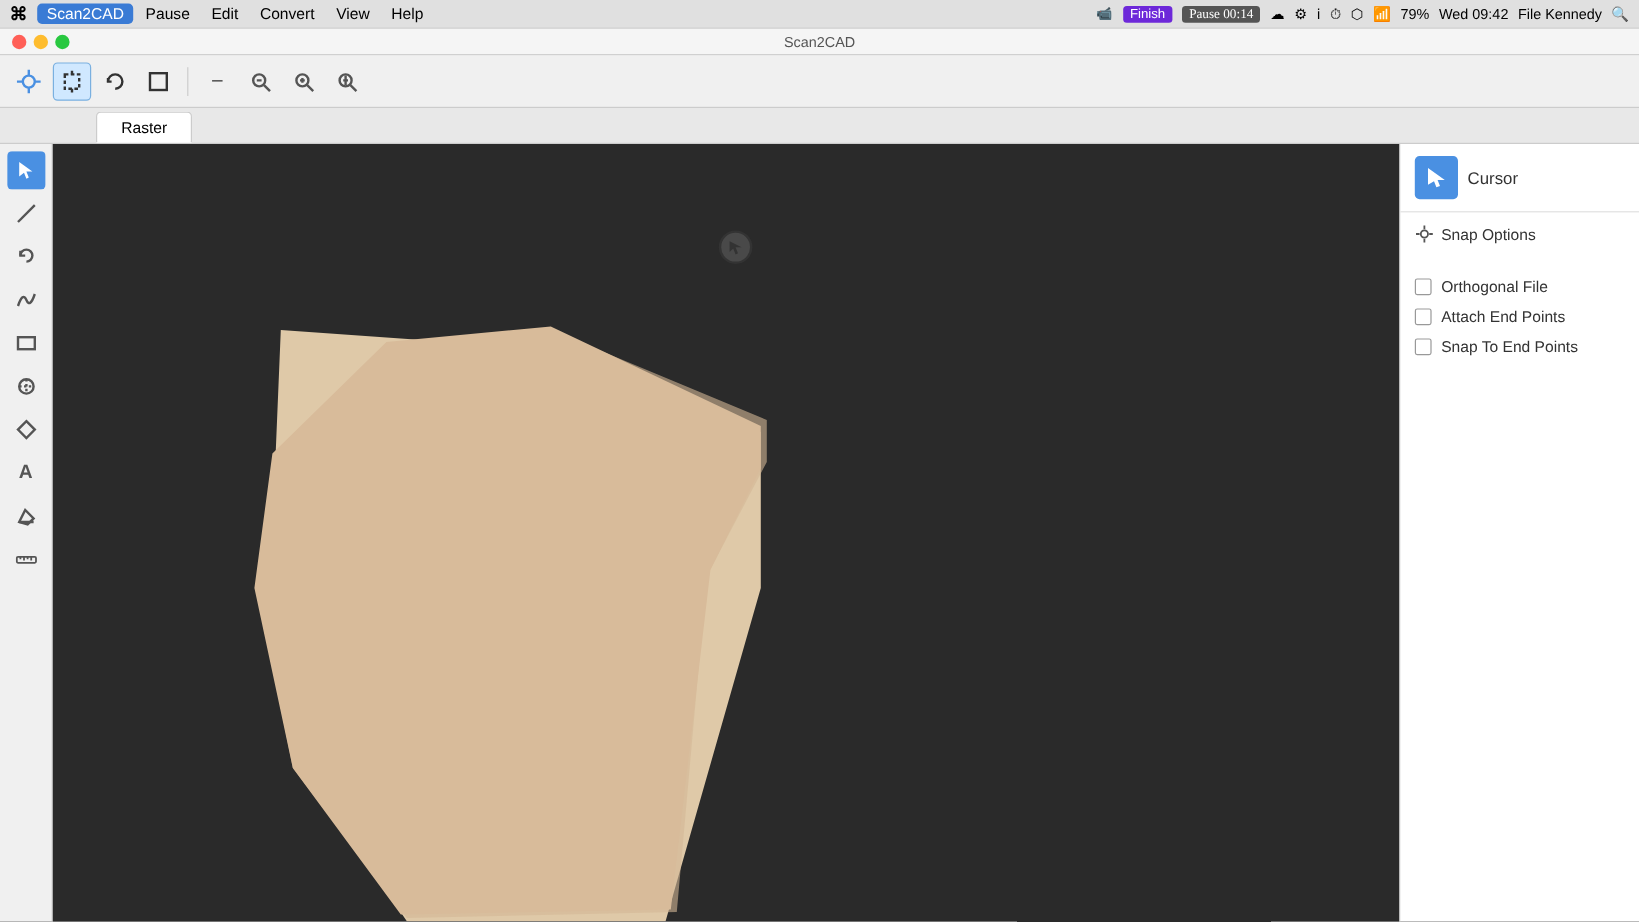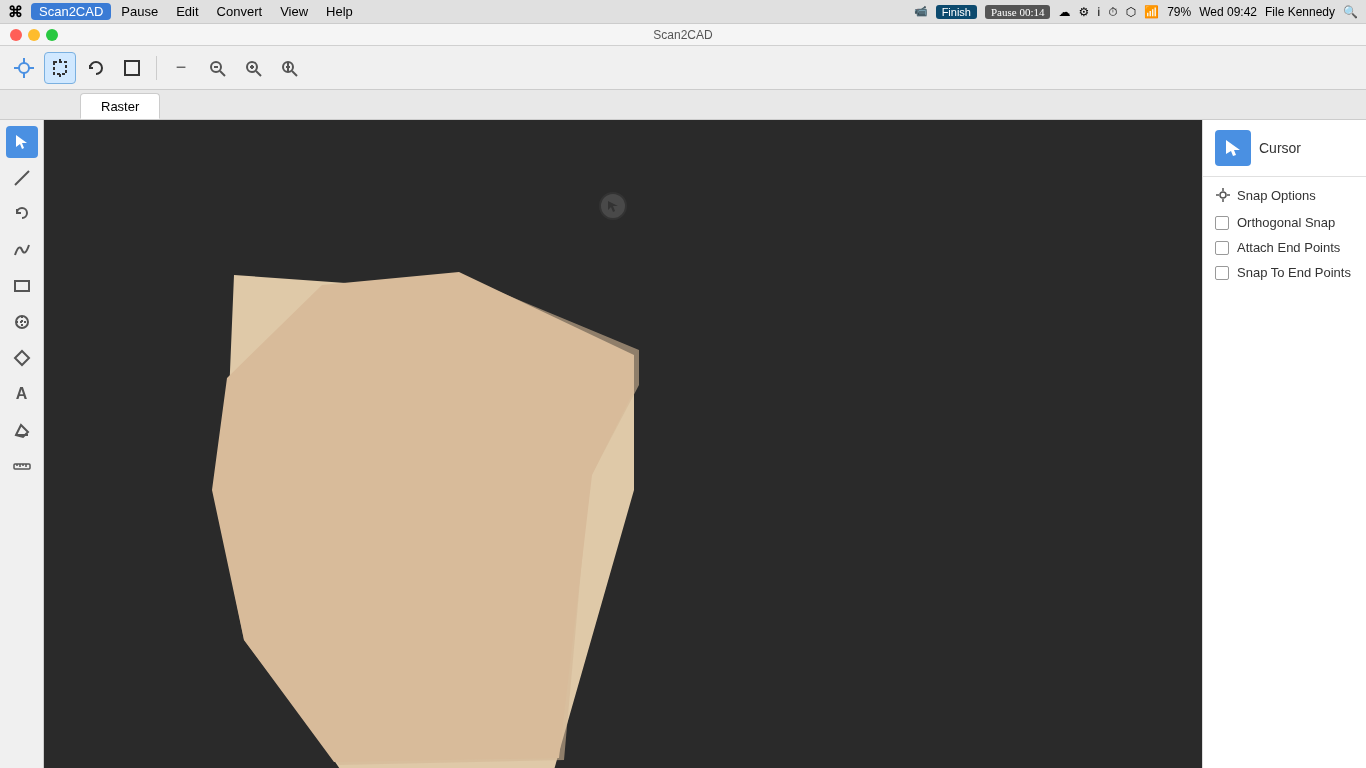--- a/index.html
+++ b/index.html
@@ -165,21 +165,21 @@
       left: 555px;
       width: 28px; height: 28px;
       border: 2px solid #333;
       border-radius: 50%;
       display: flex; align-items: center; justify-content: center;
       background: rgba(255,255,255,0.15);
     }
 
     
     #right-panel {
-      width: 164px;
+      width: 200px;
       background: #fff;
       border-left: 1px solid #ddd;
       display: flex;
       flex-direction: column;
       padding: 0;
     }
 
     
     #cursor-section {
       padding: 10px 12px;
@@ -197,21 +197,21 @@
     .cursor-label { font-size: 14px; font-weight: 500; color: #333; }
 
     
     #snap-section {
       padding: 10px 12px;
     }
     .snap-header {
       display: flex;
       align-items: center;
       gap: 6px;
-      margin-bottom: 12px;
+      margin-bottom: 28px;
       font-size: 13px;
       font-weight: 500;
       color: #333;
     }
     .snap-option {
       display: flex;
       align-items: center;
       gap: 8px;
       margin-bottom: 10px;
       font-size: 13px;
@@ -230,21 +230,21 @@
 <div id="menubar">
   <span class="menubar-apple">⌘</span>
   <span class="menubar-item active">Scan2CAD</span>
   <span class="menubar-item">Pause</span>
   <span class="menubar-item">Edit</span>
   <span class="menubar-item">Convert</span>
   <span class="menubar-item">View</span>
   <span class="menubar-item">Help</span>
   <div class="menubar-right">
     <span style="font-size:11px;">📹</span>
-    <span style="background:#0c4a6e; color:white; padding:1px 6px; border-radius:3px; font-size:11px; cursor:pointer;">Finish</span>
+    <span style="background:#6d28d9; color:white; padding:1px 6px; border-radius:3px; font-size:11px; cursor:pointer;">Finish</span>
     <span style="background:#555; color:white; padding:1px 6px; border-radius:3px; font-size:11px; cursor:pointer;font-family:Liberation Serif, serif;">Pause 00:14</span>
     <span>☁</span>
     <span>⚙</span>
     <span>ℹ</span>
     <span>⏱</span>
     <span>⬡</span>
     <span>📶</span>
     <span>79%</span>
     <span>Wed 09:42</span>
     <span>File Kennedy</span>
@@ -422,21 +422,21 @@
           <line x1="8" y1="1" x2="8" y2="4"></line>
           <line x1="8" y1="12" x2="8" y2="15"></line>
           <line x1="1" y1="8" x2="4" y2="8"></line>
           <line x1="12" y1="8" x2="15" y2="8"></line>
         </svg>
         <span>Snap Options</span>
       </div>
 
       <div class="snap-option">
         <div class="snap-checkbox"></div>
-        <span>Orthogonal Snap</span>
+        <span>Orthogonal File</span>
       </div>
 
       <div class="snap-option">
         <div class="snap-checkbox"></div>
         <span>Attach End Points</span>
       </div>
 
       <div class="snap-option">
         <div class="snap-checkbox"></div>
         <span>Snap To End Points</span>

